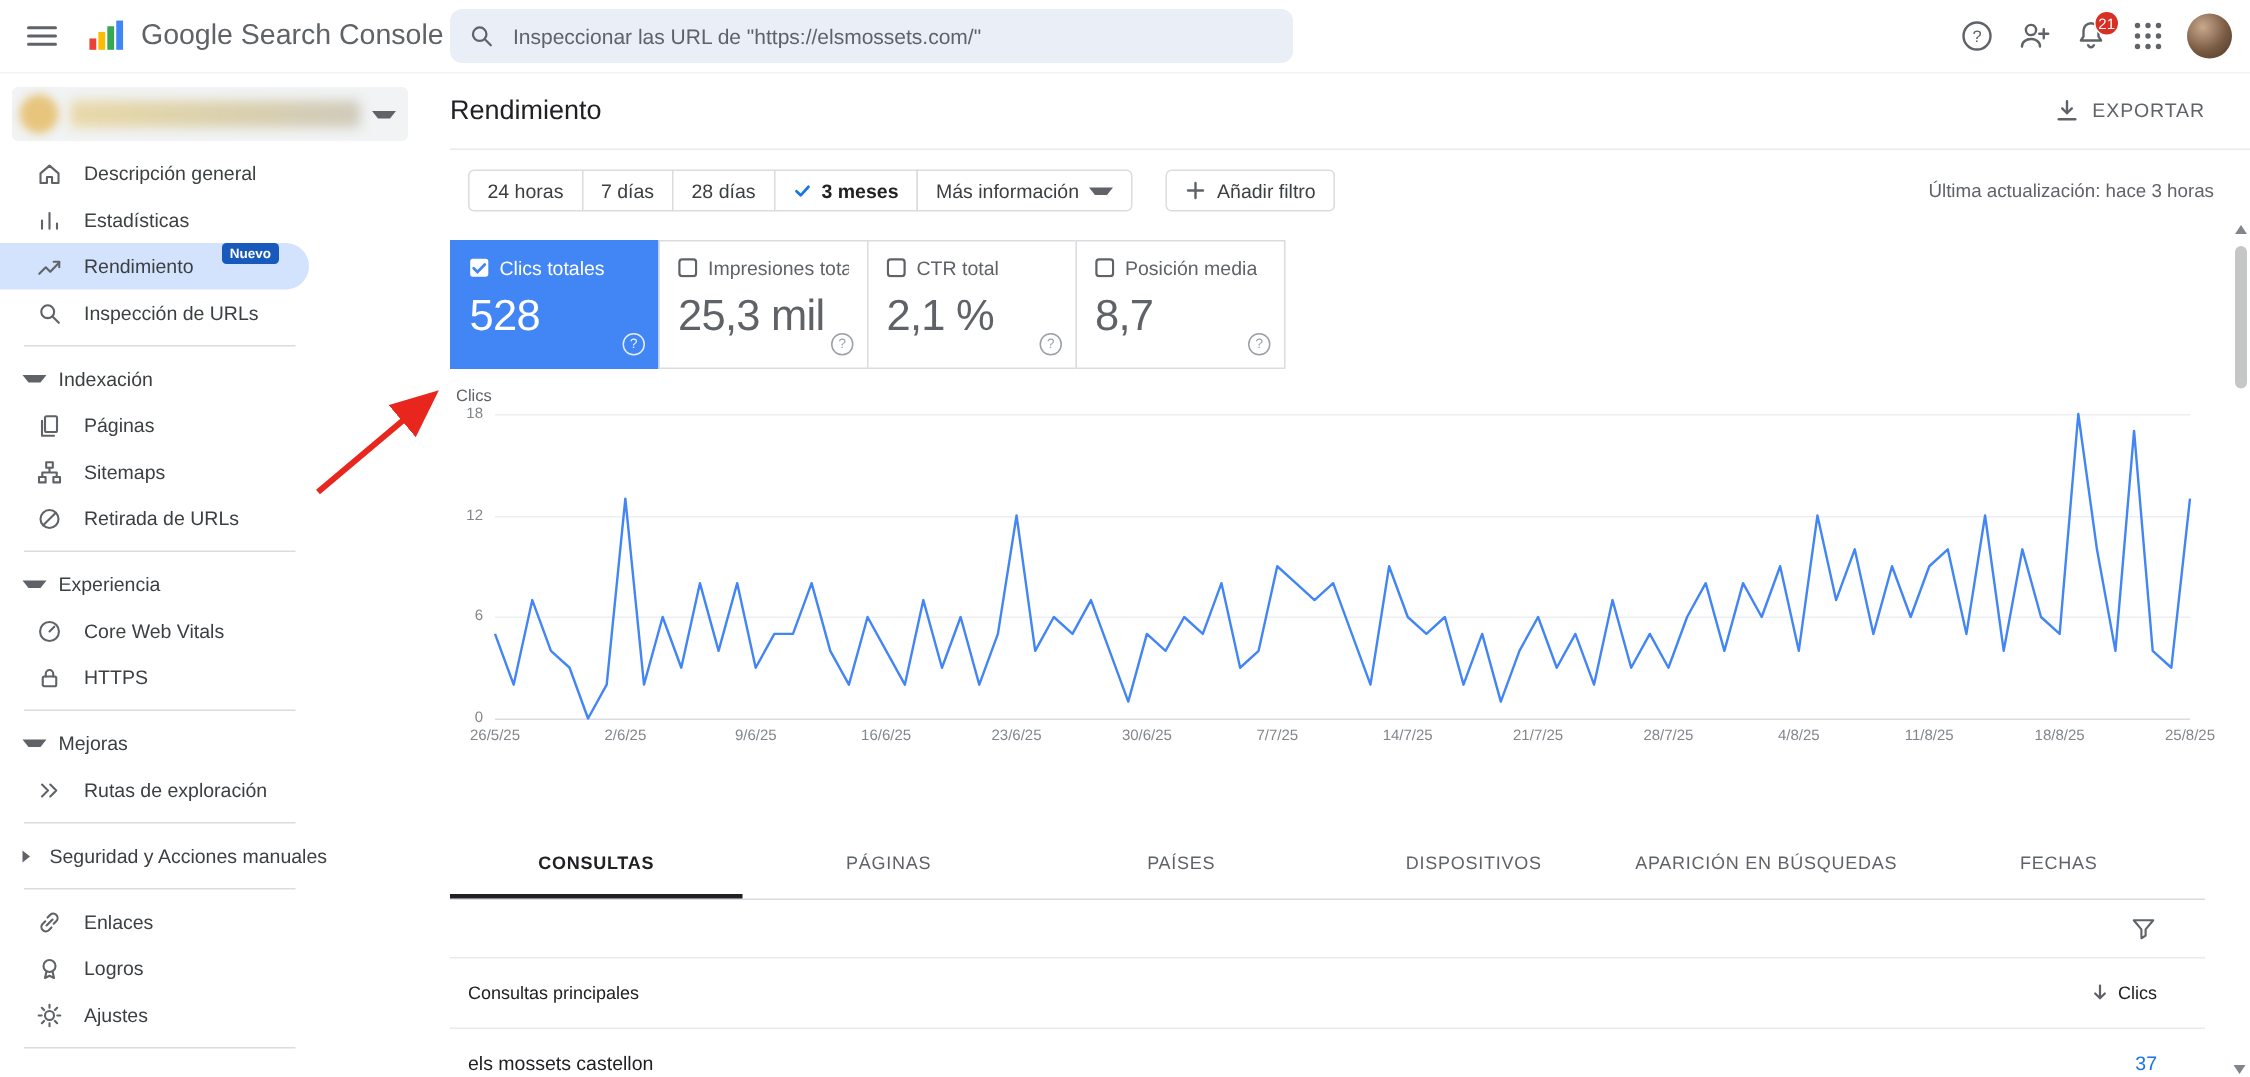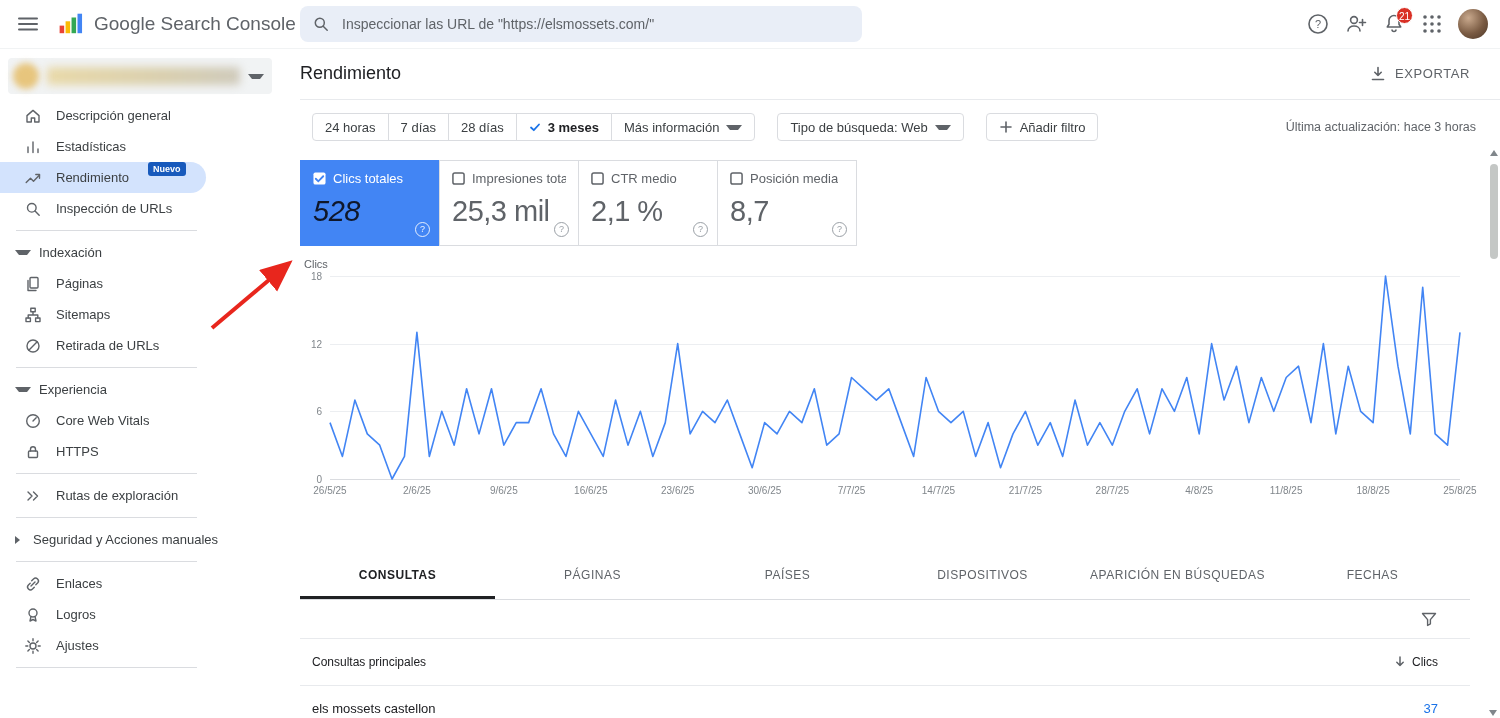--- a/index.html
+++ b/index.html
@@ -59,21 +59,21 @@
 
   
   .cards{display:flex;margin-top:19px;}
   .card{width:140px;height:86px;border:1px solid #dadce0;box-sizing:border-box;position:relative;padding:10px 12px;margin-left:-1px;background:#fff;cursor:pointer;}
   .card:first-child{margin-left:0;}
   .card-selected{background:var(--brand-blue,#4285f4);border-color:var(--brand-blue,#4285f4);}
   .card-top{display:flex;align-items:center;gap:7px;}
   .card-label{font-size:13px;color:#5f6368;white-space:nowrap;overflow:hidden;max-width:100px;}
   .card-selected .card-label{color:#fff;}
   .card-value{font-size:29px;color:#5f6368;margin-top:9px;letter-spacing:-.5px;}
-  .card-selected .card-value{color:#0f172a;font-style:italic;}
+  .card-selected .card-value{color:#ffffff;}
   .cb{width:13px;height:13px;flex:0 0 13px;}
   .help{position:absolute;right:9px;bottom:8px;width:13px;height:13px;border:1.3px solid #9aa0a6;color:#9aa0a6;border-radius:50%;font-size:9px;line-height:12px;text-align:center;}
   .card-selected .help{border-color:rgba(255,255,255,.85);color:rgba(255,255,255,.92);}
 
   
   .chart-card{margin-top:12px;margin-right:40px;position:relative;}
   .chart-metric-label{font-size:11px;color:#5f6368;margin-left:4px;height:14px;}
   .chart-body{display:flex;height:203px;margin-top:4px;}
   .y-axis{width:30px;position:relative;}
   .y-axis span{position:absolute;right:8px;transform:translateY(-50%);font-size:10px;color:#80868b;}
@@ -274,20 +274,24 @@
           <svg viewBox="0 0 18 18">
             <rect x="4.5" y="8" width="9" height="6.5" rx="1"></rect>
             <path d="M6.5 8V6.2a2.5 2.5 0 0 1 5 0V8"></path>
           </svg>
         </span>
       <span class="snav-label">HTTPS</span>
     </div>
 
     <div class="sdiv"></div>
 
+    <div class="snav-section">
+      <span class="caret-down"></span>
+      <span class="snav-label">Mejoras</span>
+    </div>
     <div class="snav-item">
       <span class="icn">
           <svg viewBox="0 0 18 18">
             <path d="M4 5l4 4-4 4M9.5 5l4 4-4 4"></path>
           </svg>
         </span>
       <span class="snav-label">Rutas de exploración</span>
     </div>
 
     <div class="sdiv"></div>
@@ -360,24 +364,20 @@
               <path d="M2 6.5L4.8 9.2 10 3.5" stroke="#1a73e8" stroke-width="1.8" fill="none" stroke-linecap="round" stroke-linejoin="round"></path>
             </svg>
           <span>3 meses</span>
         </button>
         <button class="chip">
           <span>Más información</span>
           <span class="caret-down"></span>
         </button>
       </div>
       <button class="chip chip-round">
-        <span>Tipo de búsqueda: Web</span>
-        <span class="caret-down"></span>
-      </button>
-      <button class="chip chip-round">
         <svg viewBox="0 0 14 14" width="14" height="14">
             <path d="M7 2v10M2 7h10" stroke="#5f6368" stroke-width="1.6" fill="none" stroke-linecap="round"></path>
           </svg>
         <span>Añadir filtro</span>
       </button>
       <div class="last-update">Última actualización: hace 3 horas</div>
     </div>
 
     <div class="cards">
       <div class="card card-selected">
@@ -405,21 +405,21 @@
         <div class="card-value">25,3 mil</div>
         <span class="help">?</span>
       </div>
       <div class="card">
         <div class="card-top">
           <span class="cb">
               <svg viewBox="0 0 14 14">
                 <rect x="1" y="1" width="12" height="12" rx="2" fill="none" stroke="#5f6368" stroke-width="1.6"></rect>
               </svg>
             </span>
-          <span class="card-label">CTR medio</span>
+          <span class="card-label">CTR total</span>
         </div>
         <div class="card-value">2,1 %</div>
         <span class="help">?</span>
       </div>
       <div class="card">
         <div class="card-top">
           <span class="cb">
               <svg viewBox="0 0 14 14">
                 <rect x="1" y="1" width="12" height="12" rx="2" fill="none" stroke="#5f6368" stroke-width="1.6"></rect>
               </svg>

